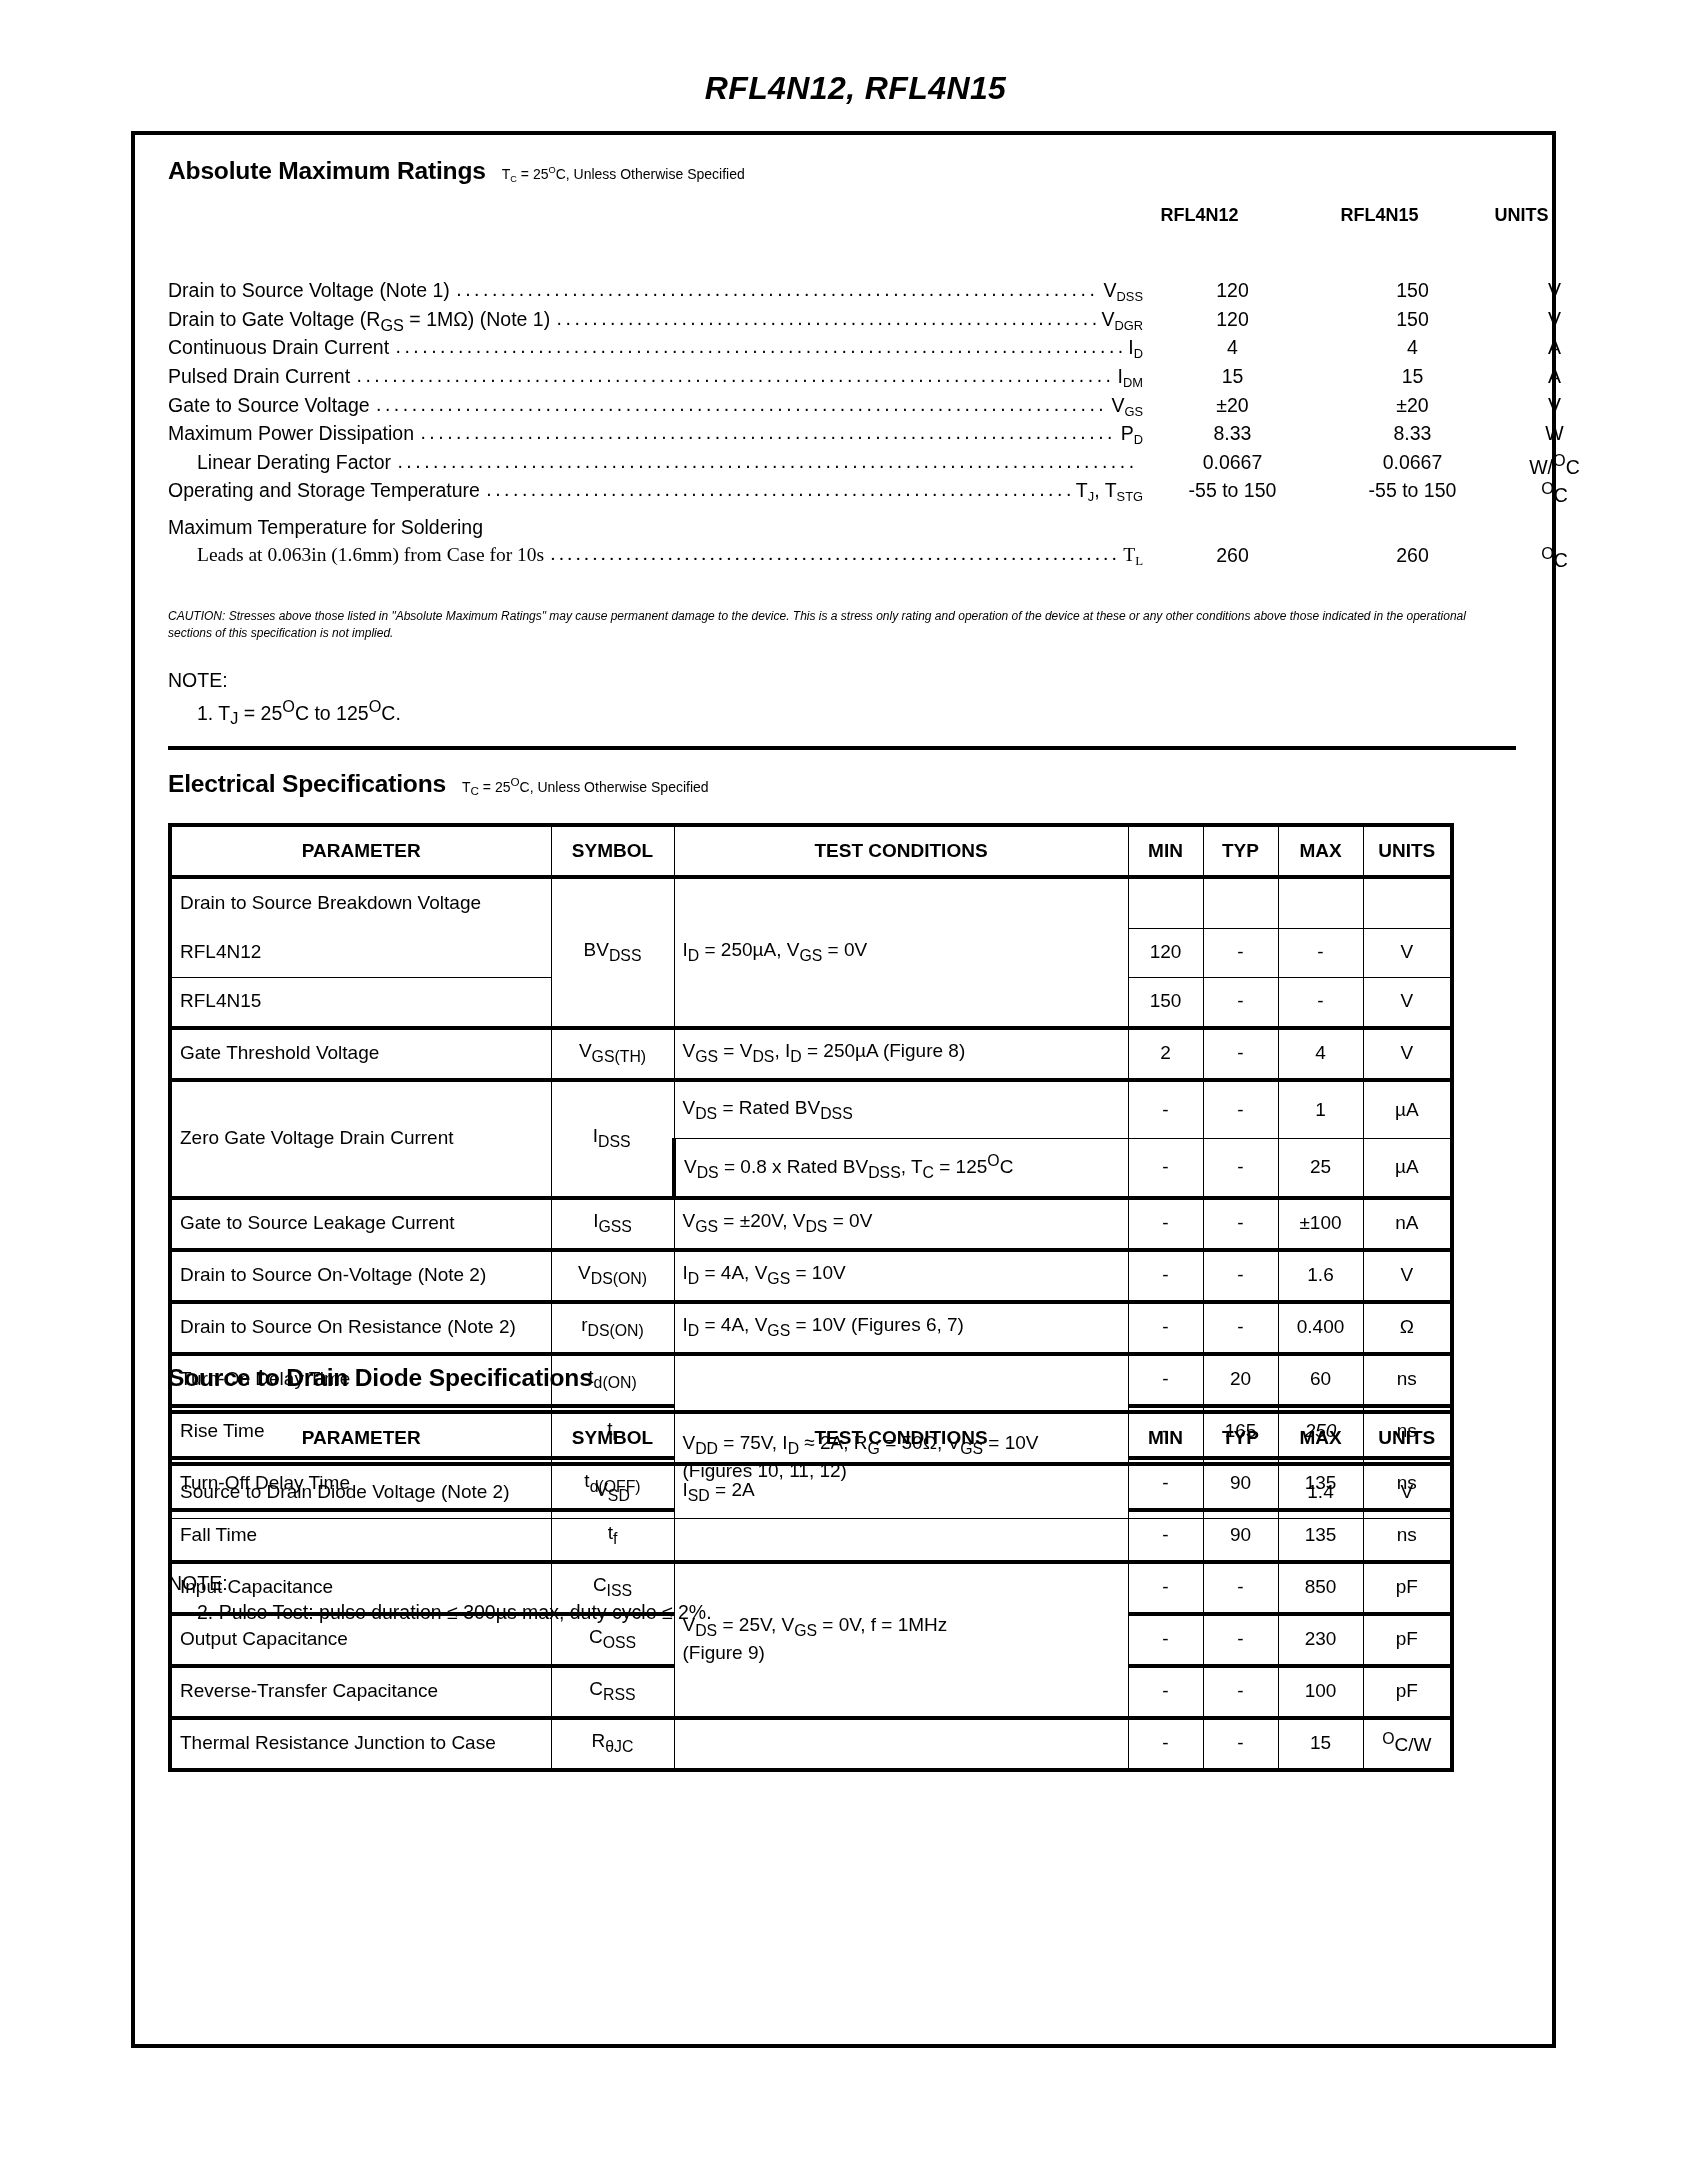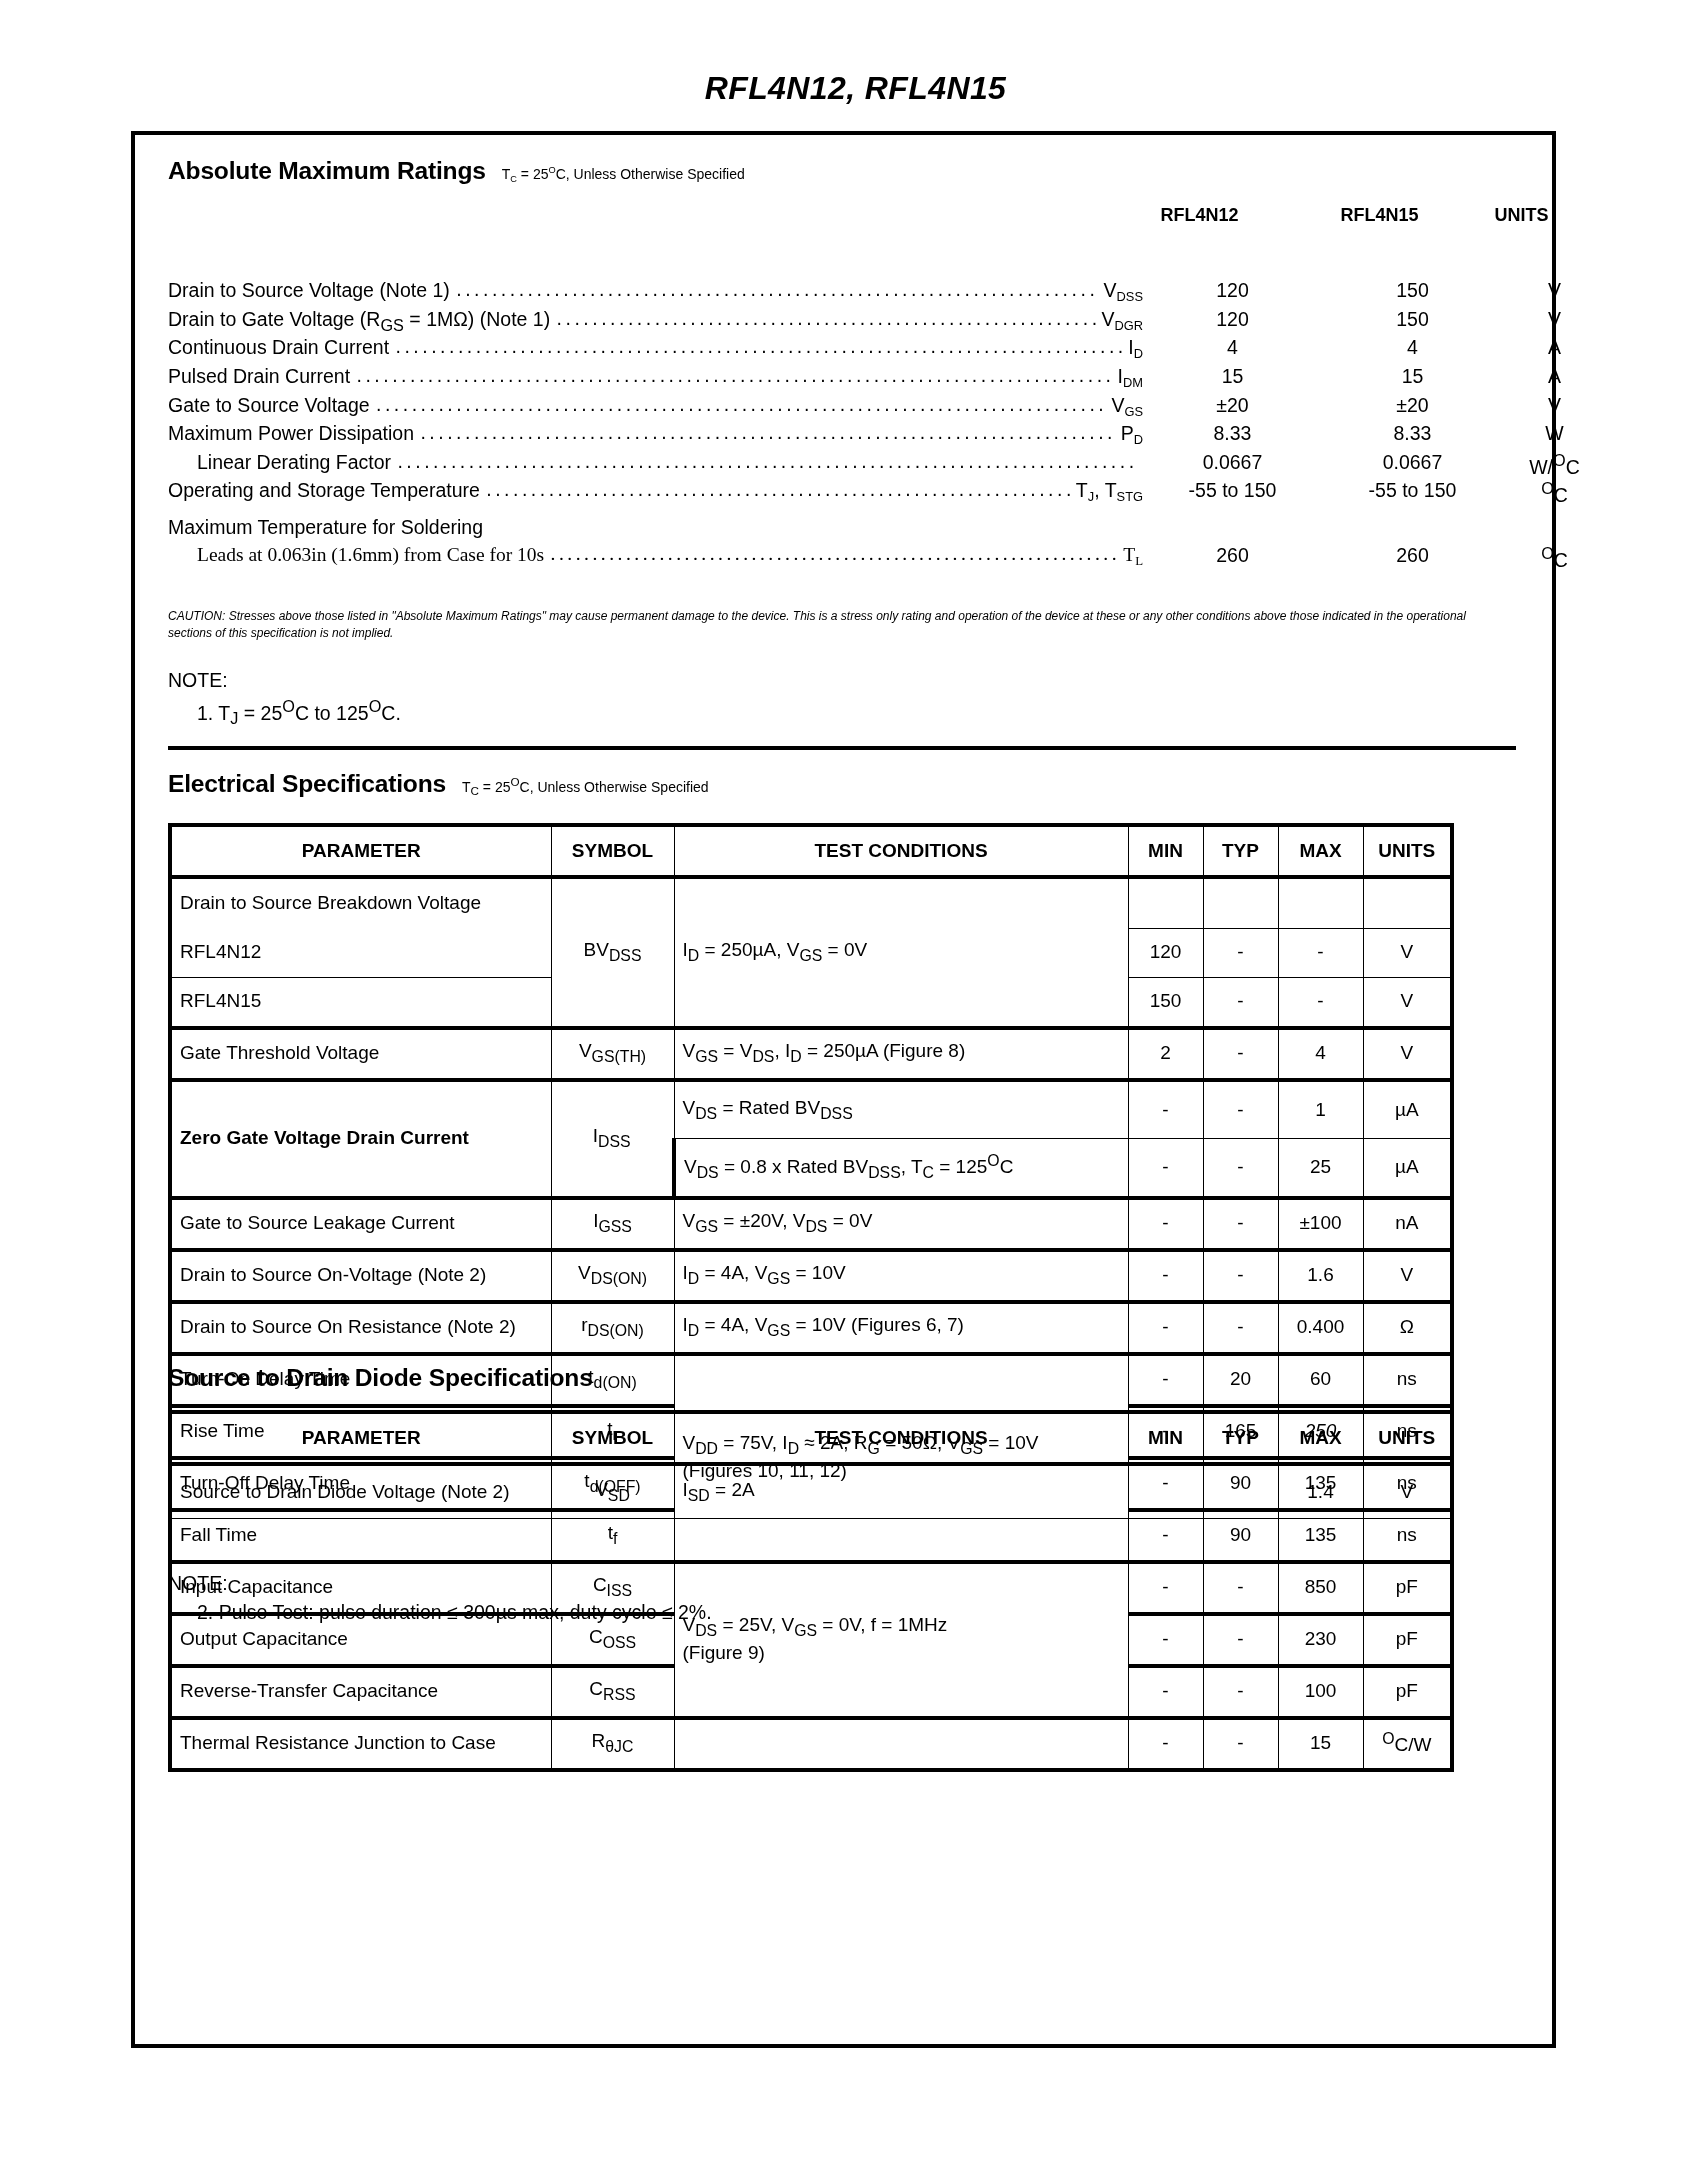--- a/index.html
+++ b/index.html
@@ -254,21 +254,21 @@
           <tr>
             <td class="c-param" style="border-top-width: 4px; border-left-width: 4px;">Gate Threshold Voltage</td>
             <td class="c-sym" style="border-top-width: 4px;">V<sub>GS(TH)</sub></td>
             <td class="c-cond va-top" style="border-top-width: 4px;">V<sub>GS</sub> = V<sub>DS</sub>, I<sub>D</sub> = 250µA (Figure 8)</td>
             <td class="c-num" style="border-top-width: 4px;">2</td>
             <td class="c-num" style="border-top-width: 4px;">-</td>
             <td class="c-num" style="border-top-width: 4px;">4</td>
             <td class="c-unit" style="border-top-width: 4px; border-right-width: 4px;">V</td>
           </tr>
           <tr style="height: 59px;">
-            <td class="c-param va-top" rowspan="2" style="border-top-width: 4px; border-left-width: 4px; font-weight: bold;">Zero Gate Voltage Drain Current</td>
+            <td class="c-param va-top" rowspan="2" style="border-top-width: 4px; border-left-width: 4px;">Zero Gate Voltage Drain Current</td>
             <td class="c-sym va-top" rowspan="2" style="border-top-width: 4px;">I<sub>DSS</sub></td>
             <td class="c-cond va-top" style="border-top-width: 4px;">V<sub>DS</sub> = Rated BV<sub>DSS</sub></td>
             <td class="c-num" style="border-top-width: 4px;">-</td>
             <td class="c-num" style="border-top-width: 4px;">-</td>
             <td class="c-num" style="border-top-width: 4px;">1</td>
             <td class="c-unit" style="border-top-width: 4px; border-right-width: 4px;">µA</td>
           </tr>
           <tr style="height: 59px;">
             <td class="c-cond va-top" style="border-left-width: 4px;">V<sub>DS</sub> = 0.8 x Rated BV<sub>DSS</sub>, T<sub>C</sub> = 125<sup>O</sup>C</td>
             <td class="c-num">-</td>

